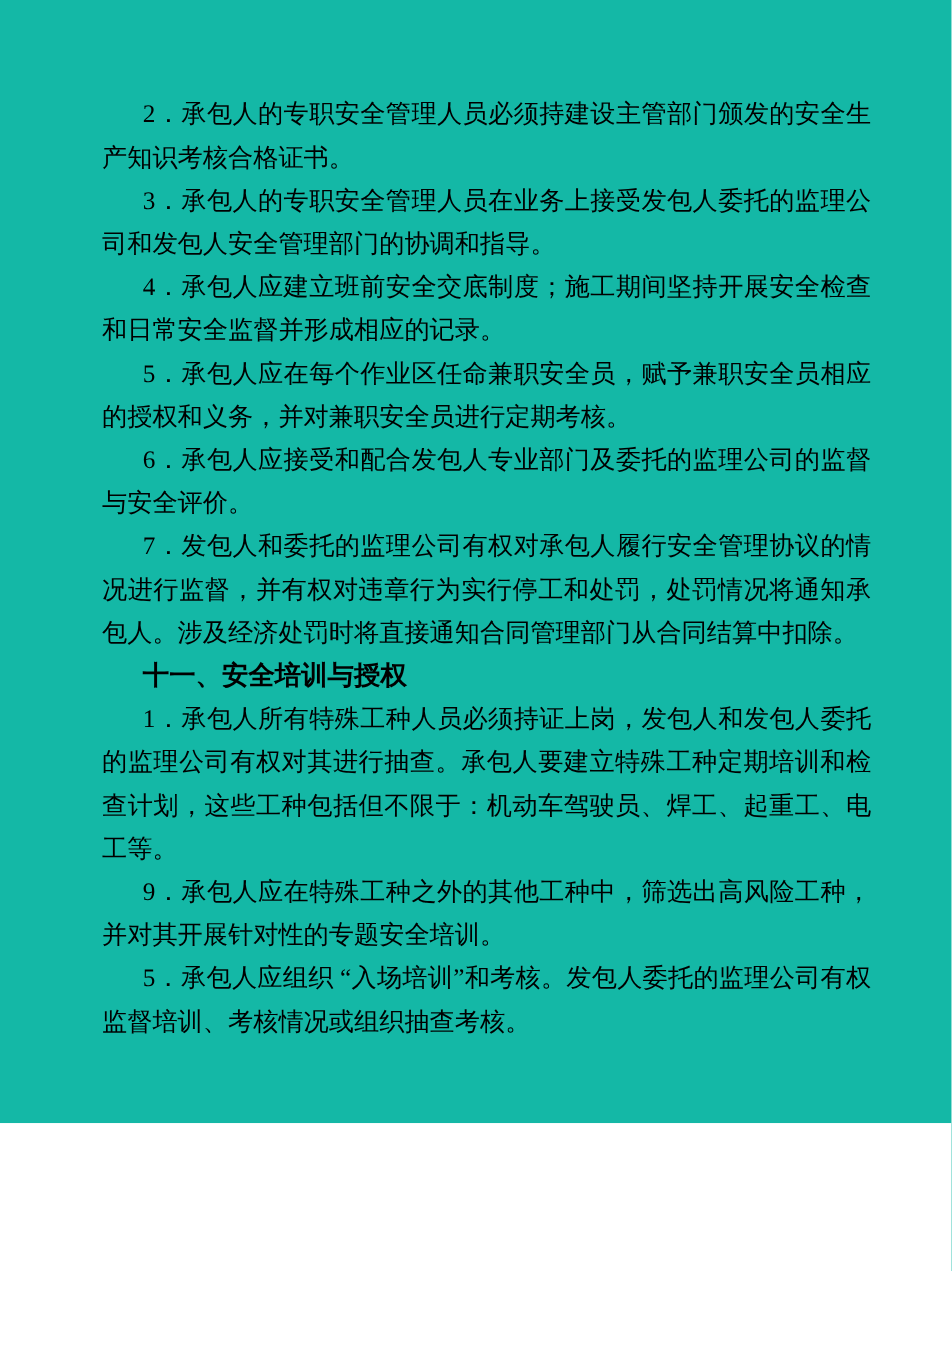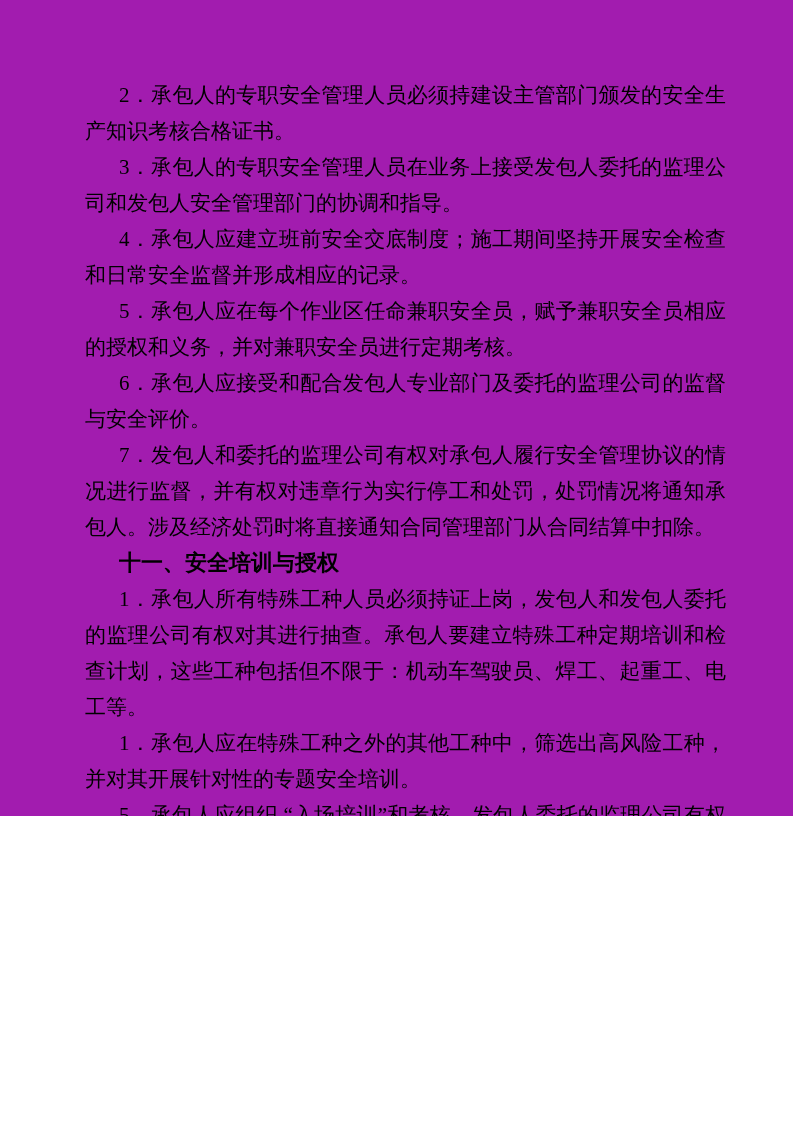--- a/index.html
+++ b/index.html
@@ -3,22 +3,22 @@
 <meta charset="utf-8">
 <style>
   html, body {
     margin: 0;
     padding: 0;
     background: #ffffff;
   }
   .page {
     position: relative;
     width: 793px;
-    height: 816px;
-    background: #a21caf;
+    height: 936px;
+    background: #14b8a6;
     overflow: hidden;
     font-family: "Liberation Serif", "DejaVu Serif", serif;
     color: #000000;
   }
   .doc-body {
     position: absolute;
     left: 85px;
     top: 77px;
     width: 641px;
     font-size: 21px;
@@ -56,17 +56,17 @@
 <div class="page">
   <div class="doc-body">
     <p class="para">2．承包人的专职安全管理人员必须持建设主管部门颁发的安全生产知识考核合格证书。</p>
     <p class="para">3．承包人的专职安全管理人员在业务上接受发包人委托的监理公司和发包人安全管理部门的协调和指导。</p>
     <p class="para">4．承包人应建立班前安全交底制度；施工期间坚持开展安全检查和日常安全监督并形成相应的记录。</p>
     <p class="para">5．承包人应在每个作业区任命兼职安全员，赋予兼职安全员相应的授权和义务，并对兼职安全员进行定期考核。</p>
     <p class="para">6．承包人应接受和配合发包人专业部门及委托的监理公司的监督与安全评价。</p>
     <p class="para">7．发包人和委托的监理公司有权对承包人履行安全管理协议的情况进行监督，并有权对违章行为实行停工和处罚，处罚情况将通知承包人。涉及经济处罚时将直接通知合同管理部门从合同结算中扣除。</p>
     <h3 class="heading">十一、安全培训与授权</h3>
     <p class="para">1．承包人所有特殊工种人员必须持证上岗，发包人和发包人委托的监理公司有权对其进行抽查。承包人要建立特殊工种定期培训和检查计划，这些工种包括但不限于：机动车驾驶员、焊工、起重工、电工等。</p>
-    <p class="para">1．承包人应在特殊工种之外的其他工种中，筛选出高风险工种，并对其开展针对性的专题安全培训。</p>
+    <p class="para">9．承包人应在特殊工种之外的其他工种中，筛选出高风险工种，并对其开展针对性的专题安全培训。</p>
     <p class="para">5．承包人应组织 “入场培训”和考核。发包人委托的监理公司有权监督培训、考核情况或组织抽查考核。</p>
   </div>
   <div class="footer">78</div>
 </div>
 
 </body></html>

